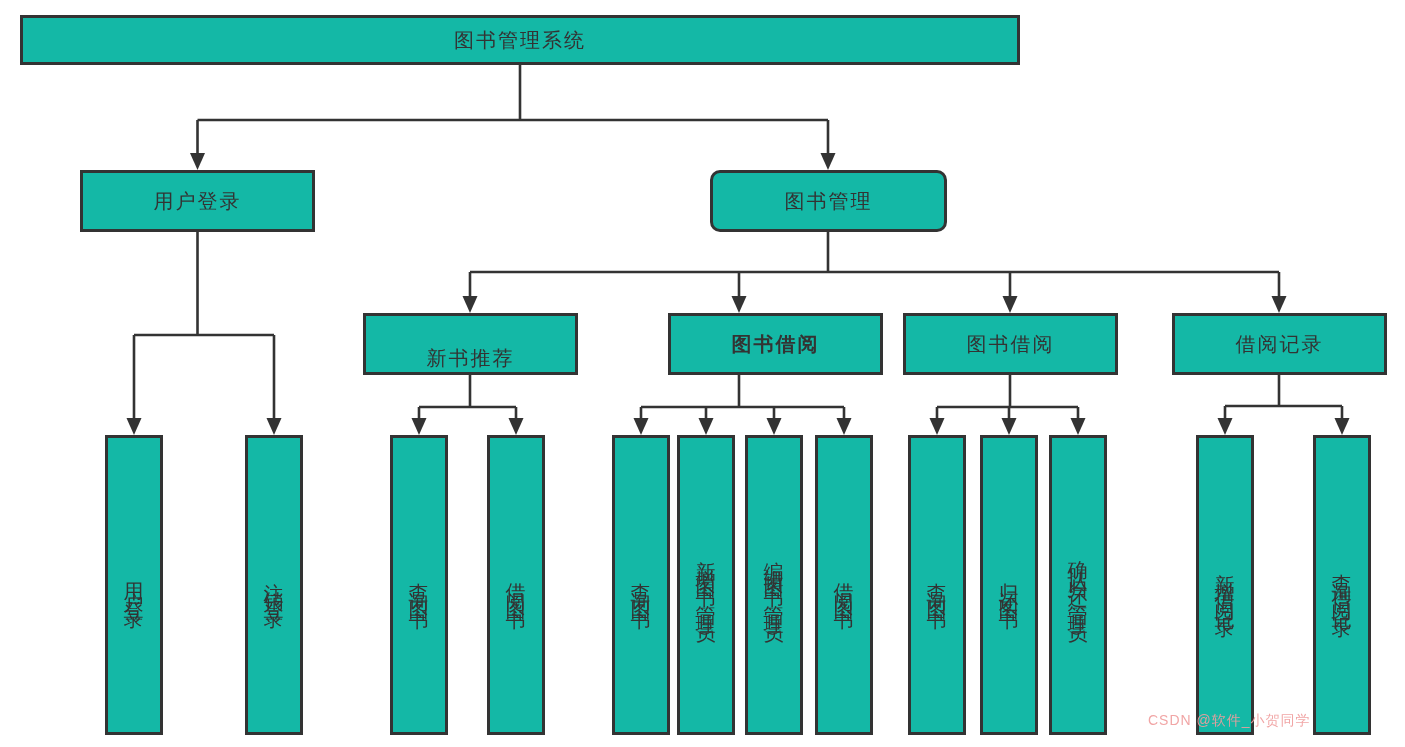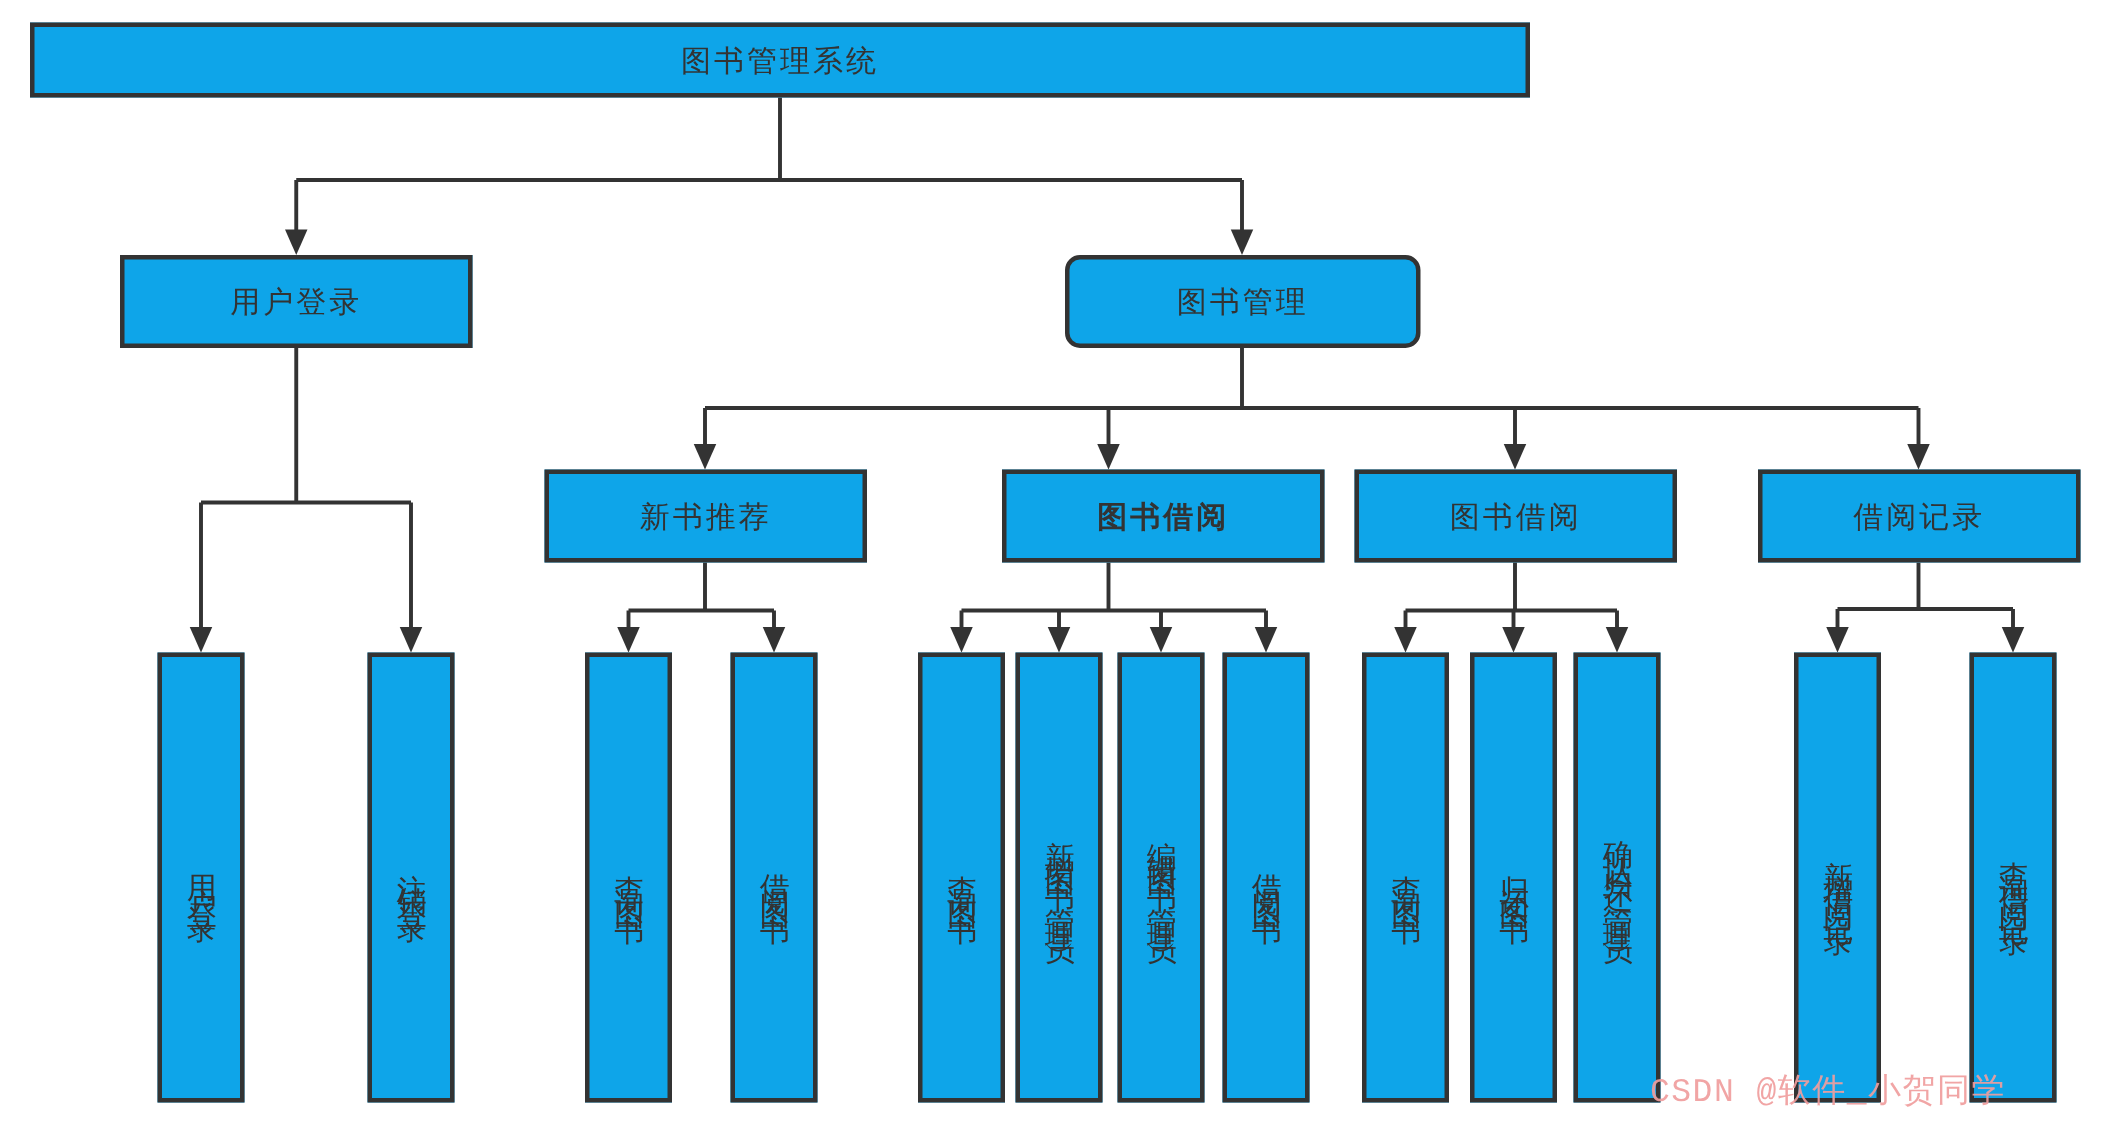--- a/index.html
+++ b/index.html
@@ -19,56 +19,55 @@
     stroke:var(--line,#333333);
     stroke-width:2.6;
   }
   .connectors polygon {
     fill:var(--line,#333333);
     stroke:none;
   }
   .box {
     position:absolute;
     border:3px solid var(--line,#333333);
-    background:#0ea5e9;
+    background:#14b8a6;
     display:flex;
     align-items:center;
     justify-content:center;
     font-size:20px;
     letter-spacing:2px;
     color:var(--text,#333333);
     z-index:1;
   }
   .root  { left:20px;  top:15px;  width:1000px; height:50px; }
   .lvl2a { left:80px;  top:170px; width:235px;  height:62px; }
   .lvl2b { left:710px; top:170px; width:237px;  height:62px;border-radius:10px; }
   .lvl3  { top:313px; width:215px; height:62px; }
-  .lvl3a { left:363px; }
+  .lvl3a { left:363px;align-items:flex-end; }
   .lvl3b { left:668px;font-weight:bold; }
   .lvl3c { left:903px; }
   .lvl3d { left:1172px;justify-content:center; }
   .leaf  { top:435px; width:58px; height:300px; }
   .leaf span {
     writing-mode:vertical-rl;
     text-orientation:mixed;
     letter-spacing:9px;
     font-size:20px;
     line-height:1;
   }
   .watermark {
     position:absolute;
-    left:1100px;
+    left:1148px;
     top:712px;
     z-index:3;
-    font-size:22px;
+    font-size:14px;
     letter-spacing:1px;
     color:var(--wm,#efa0a0);
     opacity:0.92;
     white-space:nowrap;
-    font-family:Liberation Mono, monospace;
   }
 </style>
 </head>
 <body>
 
 <div>
 
   <svg class="connectors" width="1405" height="747" viewBox="0 0 1405 747">
 
     <path d="M520 65 V120 M197.5 120 H828 M197.5 120 V154 M828 120 V154"></path>

